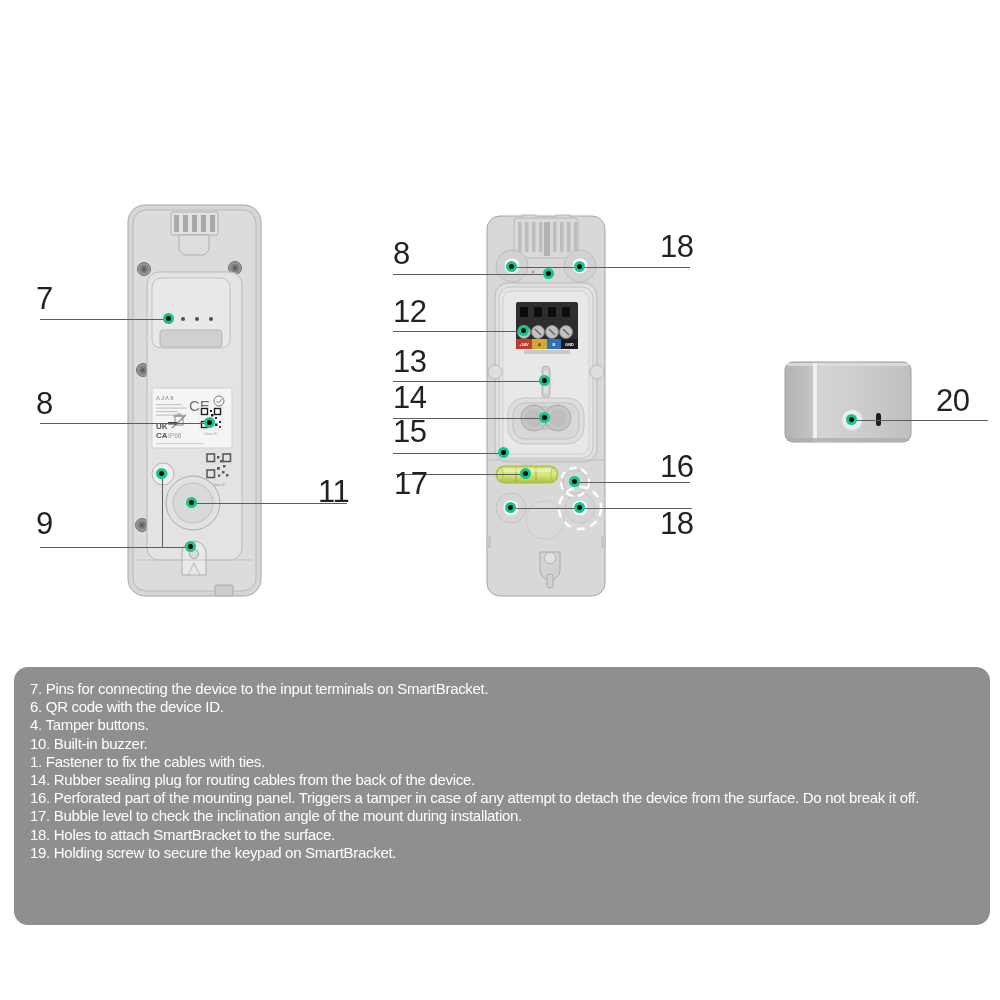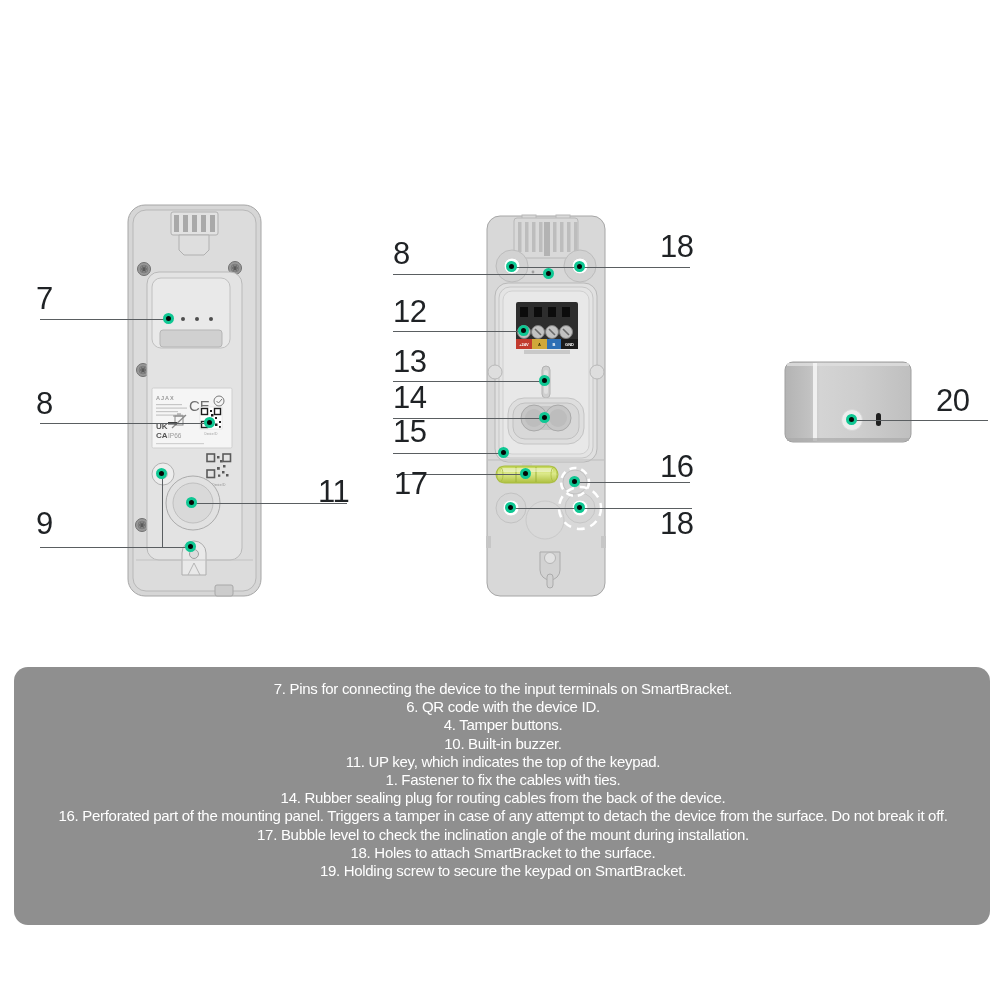--- a/index.html
+++ b/index.html
@@ -17,21 +17,21 @@
   .cnum{
     position:absolute;color:#1f2225;font-size:31px;line-height:30px;
     letter-spacing:-0.5px;white-space:nowrap;
   }
   .legend{
     position:absolute;left:14px;top:667px;width:976px;height:258px;
     background:#8f8f8f;border-radius:14px;box-sizing:border-box;
     padding:13px 14px 0 16px;color:#ffffff;
   }
   .legend-line{
-    font-size:15px;line-height:18.2px;letter-spacing:-0.3px;white-space:nowrap;text-align:center;
+    font-size:15px;line-height:18.2px;letter-spacing:-0.3px;white-space:nowrap;
   }
 </style>
 </head>
 <body>
 
 <svg class="dev" style="left:127px;top:204px" width="136" height="394" viewBox="0 0 136 394">
   <defs>
     <g id="scrw">
       <circle r="6.5" fill="#989898" stroke="#717171"></circle>
       <circle r="4" fill="#8a8a8a" stroke="#6d6d6d" stroke-width="0.5"></circle>
@@ -315,20 +315,19 @@
 <div class="cnum" style="left:394px;top:469px">17</div>
 <div class="cnum" style="left:660px;top:232px">18</div>
 <div class="cnum" style="left:660px;top:509px">18</div>
 <div class="cnum" style="left:936px;top:386px">20</div>
 
 <div class="legend">
   <div class="legend-line">7. Pins for connecting the device to the input terminals on SmartBracket.</div>
   <div class="legend-line">6. QR code with the device ID.</div>
   <div class="legend-line">4. Tamper buttons.</div>
   <div class="legend-line">10. Built-in buzzer.</div>
-  <div class="legend-line">11. UP key, which indicates the top of the keypad.</div>
   <div class="legend-line">1. Fastener to fix the cables with ties.</div>
   <div class="legend-line">14. Rubber sealing plug for routing cables from the back of the device.</div>
   <div class="legend-line">16. Perforated part of the mounting panel. Triggers a tamper in case of any attempt to detach the device from the surface. Do not break it off.</div>
   <div class="legend-line">17. Bubble level to check the inclination angle of the mount during installation.</div>
   <div class="legend-line">18. Holes to attach SmartBracket to the surface.</div>
   <div class="legend-line">19. Holding screw to secure the keypad on SmartBracket.</div>
 </div>
 
 </body></html>

